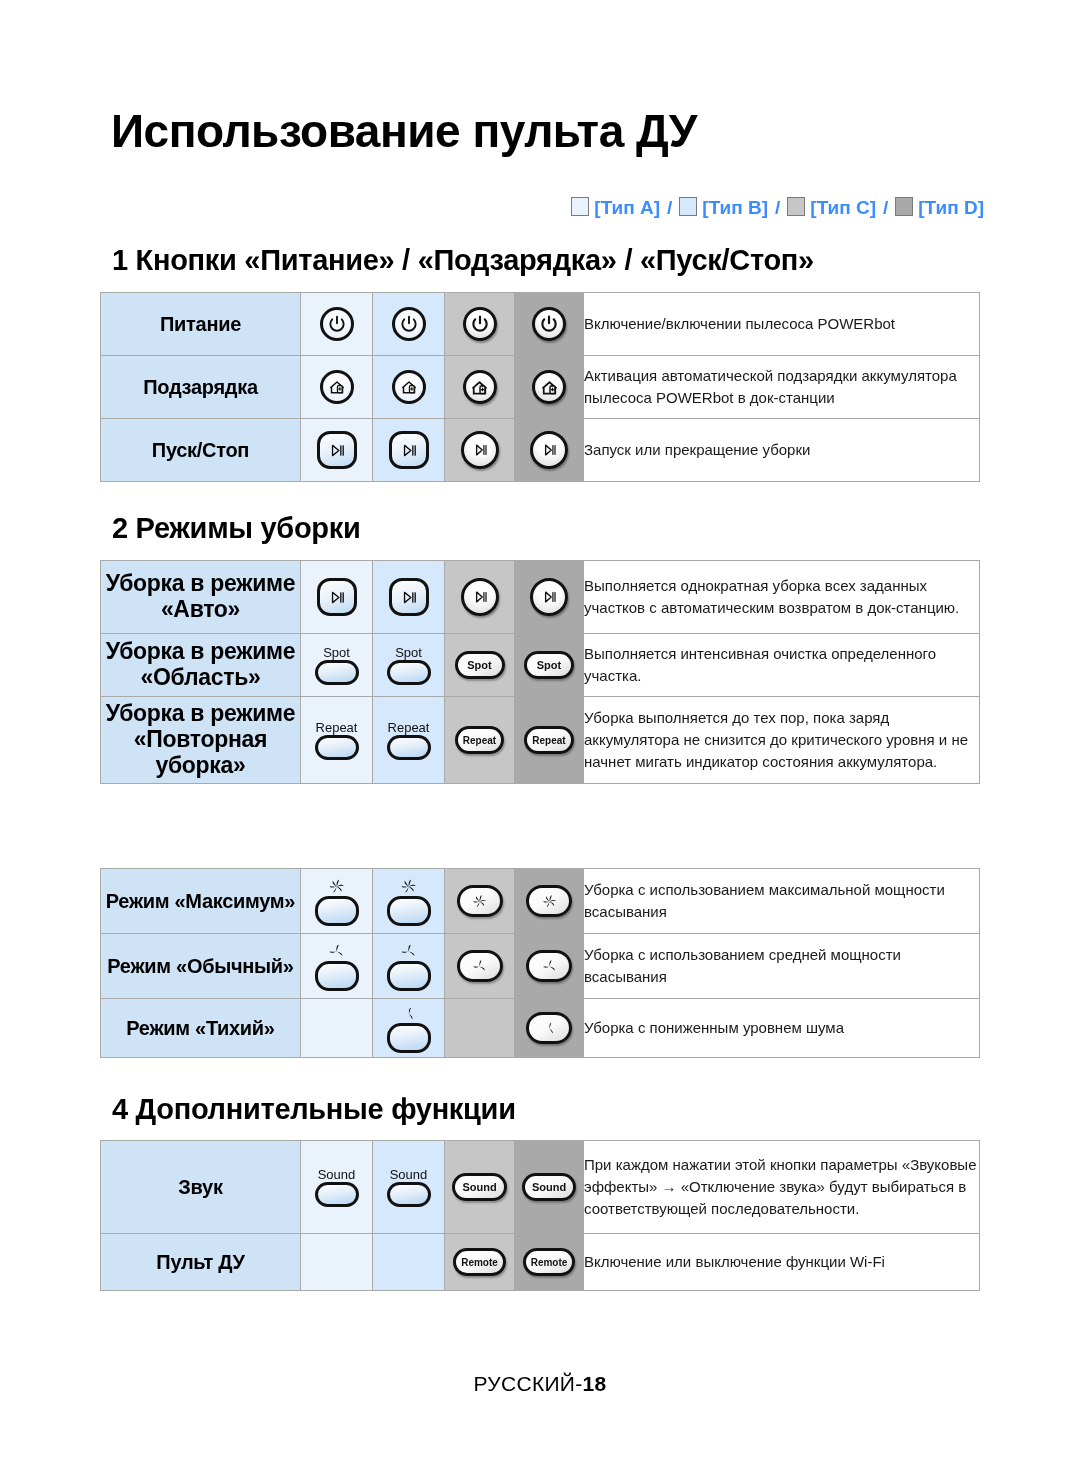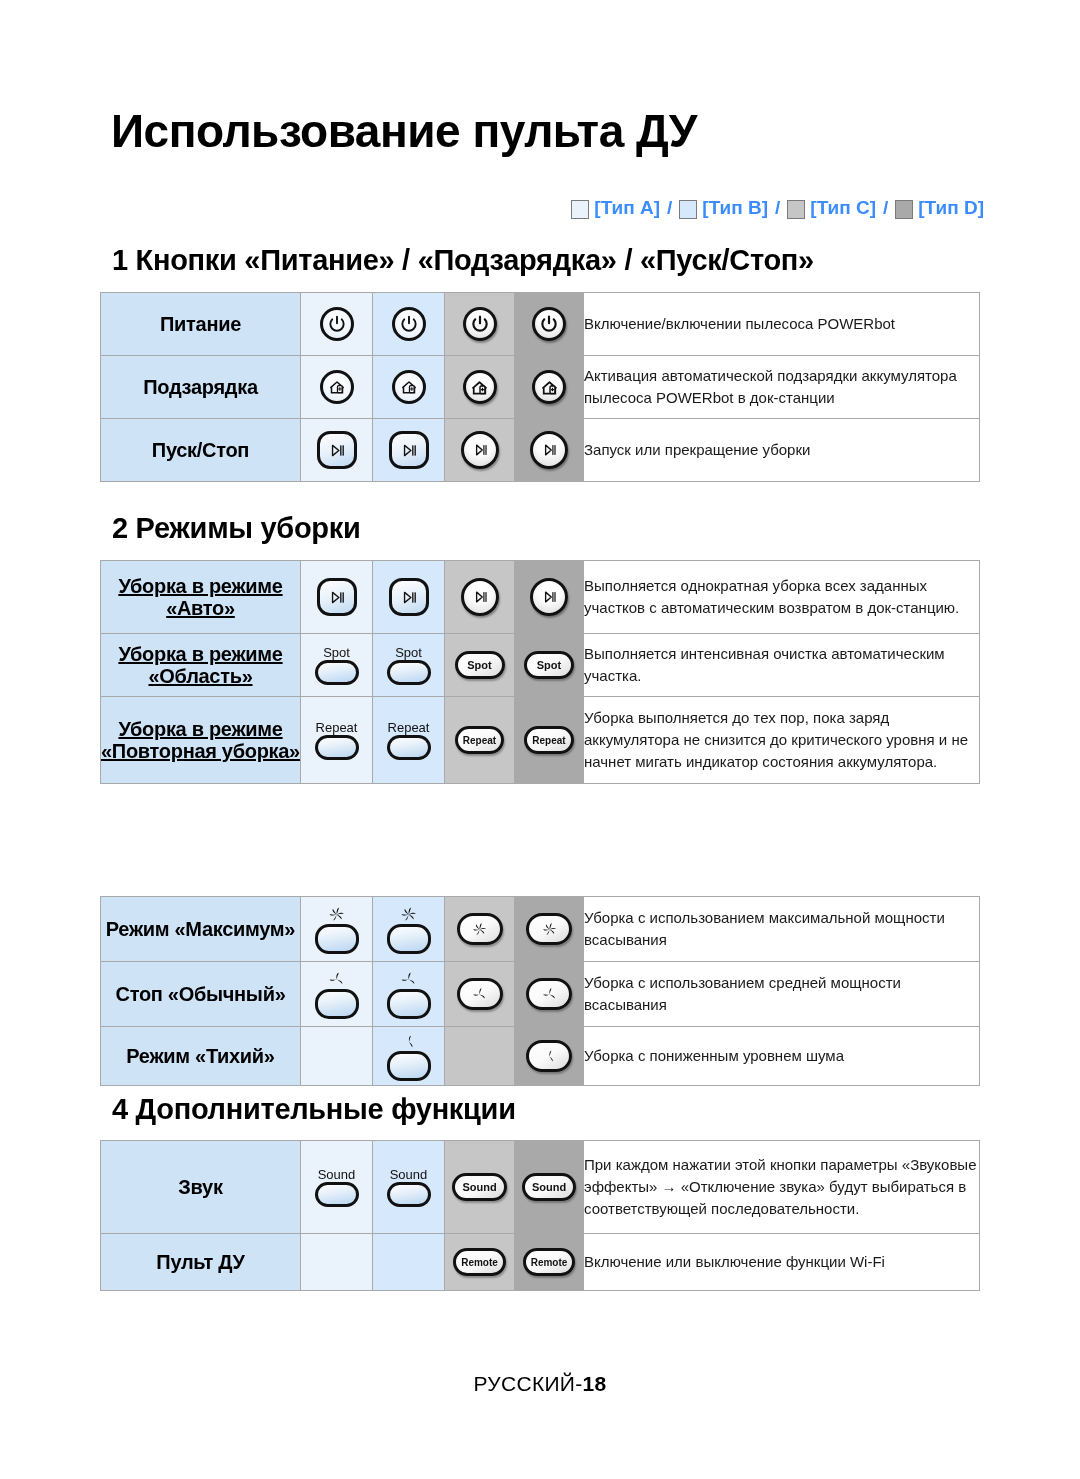--- a/index.html
+++ b/index.html
@@ -24,21 +24,21 @@
     display:flex;align-items:center;gap:0px;
     font-size:19px;font-weight:700;color:#3b8cff;
     white-space:nowrap;
   }
   .legend .sw{
     display:inline-block;width:18px;height:19px;
     border:1px solid #7a7a7a;box-sizing:border-box;
     margin-right:5px;vertical-align:-3px;
   }
   .legend .sep{margin:0 7px;color:#3b8cff;font-weight:700;}
-  .legend .lg-item{display:inline-flex;align-items:flex-end;}
+  .legend .lg-item{display:inline-flex;align-items:flex-start;}
 
   
   .sec-h{
     position:absolute;left:112px;
     font-size:29px;font-weight:700;letter-spacing:-0.3px;
     white-space:nowrap;
   }
 
   
   .tbl{
@@ -50,21 +50,21 @@
   }
   .tbl td{
     border:1px solid #a9a9a9;
     padding:0;vertical-align:middle;
   }
   .c-label{
     width:199px;background:#cfe3f7;
     text-align:center;font-weight:700;font-size:20px;
     line-height:1.12;padding:6px 4px;letter-spacing:-0.3px;
   }
-  .c-label.small{font-size:20px;text-decoration:underline;}
+  .c-label.small{font-size:23px;}
   .c-a{width:71px;background:#eaf3fc;}
   .c-b{width:71px;background:#d6e8fb;}
   .c-c{width:69px;background:#c6c6c6;}
   .c-d{width:68px;background:#a9a9a9;}
   .c-desc{background:#fff;font-size:15px;line-height:1.45;padding:7px 10px 7px 12px;color:#1a1a1a;}
   .cell-in{display:flex;align-items:center;justify-content:center;height:100%;}
 
   
   .btn{position:relative;display:flex;align-items:center;justify-content:center;}
 
@@ -377,21 +377,21 @@
       <td class="c-c">
             <div class="cell-in" style="height:62px">
         <div class="b-pill">Spot</div>
             </div>
           </td>
       <td class="c-d">
             <div class="cell-in" style="height:62px">
         <div class="b-pill">Spot</div>
             </div>
           </td>
-      <td class="c-desc">Выполняется интенсивная очистка автоматическим участка.</td>
+      <td class="c-desc">Выполняется интенсивная очистка определенного участка.</td>
     </tr>
     <tr>
       <td class="c-label small">Уборка в режиме «Повторная уборка»</td>
       <td class="c-a">
             <div class="cell-in" style="height:86px">
         <div class="capwrap">
           <span class="cap">Repeat</span>
           <span class="b-blank"></span>
         </div>
             </div>
@@ -412,21 +412,21 @@
       <td class="c-d">
             <div class="cell-in" style="height:86px">
         <div class="b-pill tight">Repeat</div>
             </div>
           </td>
       <td class="c-desc">Уборка выполняется до тех пор, пока заряд аккумулятора не снизится до критического уровня и не начнет мигать индикатор состояния аккумулятора.</td>
     </tr>
   </tbody>
     </table>
 
-  <table class="tbl" style="top:896px">
+  <table class="tbl" style="top:868px">
     <tbody>
         <tr>
       <td class="c-label">Режим «Максимум»</td>
       <td class="c-a">
             <div class="cell-in" style="height:64px">
         <div class="icowrap">
           <span class="fan-top">
             <svg width="21" height="21" viewBox="0 0 24 24">
                     <g fill="#111">
                       <path d="M12 12 C12 7 13 4.5 15 4 C14 6.6 13.6 9.2 12 12Z"></path>
@@ -489,21 +489,21 @@
                     <path d="M12 12 C7.4 13.8 5 13.4 4 11.6 C6.8 12 9.4 12.4 12 12Z"></path>
                     <path d="M12 12 C8 9.4 6.8 7.2 7.8 5.4 C9.2 7.8 10.6 10 12 12Z"></path>
                   </g>
                 </svg>
         </div>
             </div>
           </td>
       <td class="c-desc">Уборка с использованием максимальной мощности всасывания</td>
     </tr>
     <tr>
-      <td class="c-label">Стоп «Обычный»</td>
+      <td class="c-label">Режим «Обычный»</td>
       <td class="c-a">
             <div class="cell-in" style="height:64px">
         <div class="icowrap">
           <span class="fan-top">
             <svg width="21" height="21" viewBox="0 0 24 24">
                     <g fill="#111">
                       <path d="M12 12 C11.6 7 12.4 4.6 14.6 4.2 C13.4 6.8 12.8 9.4 12 12Z"></path>
                       <path d="M12 12 C16.8 13 19 14.8 18.6 17 C16.6 14.8 14.4 13.2 12 12Z"></path>
                       <path d="M12 12 C7.6 14 5 14 4.2 12 C7 12.2 9.6 12.4 12 12Z"></path>
                     </g>

